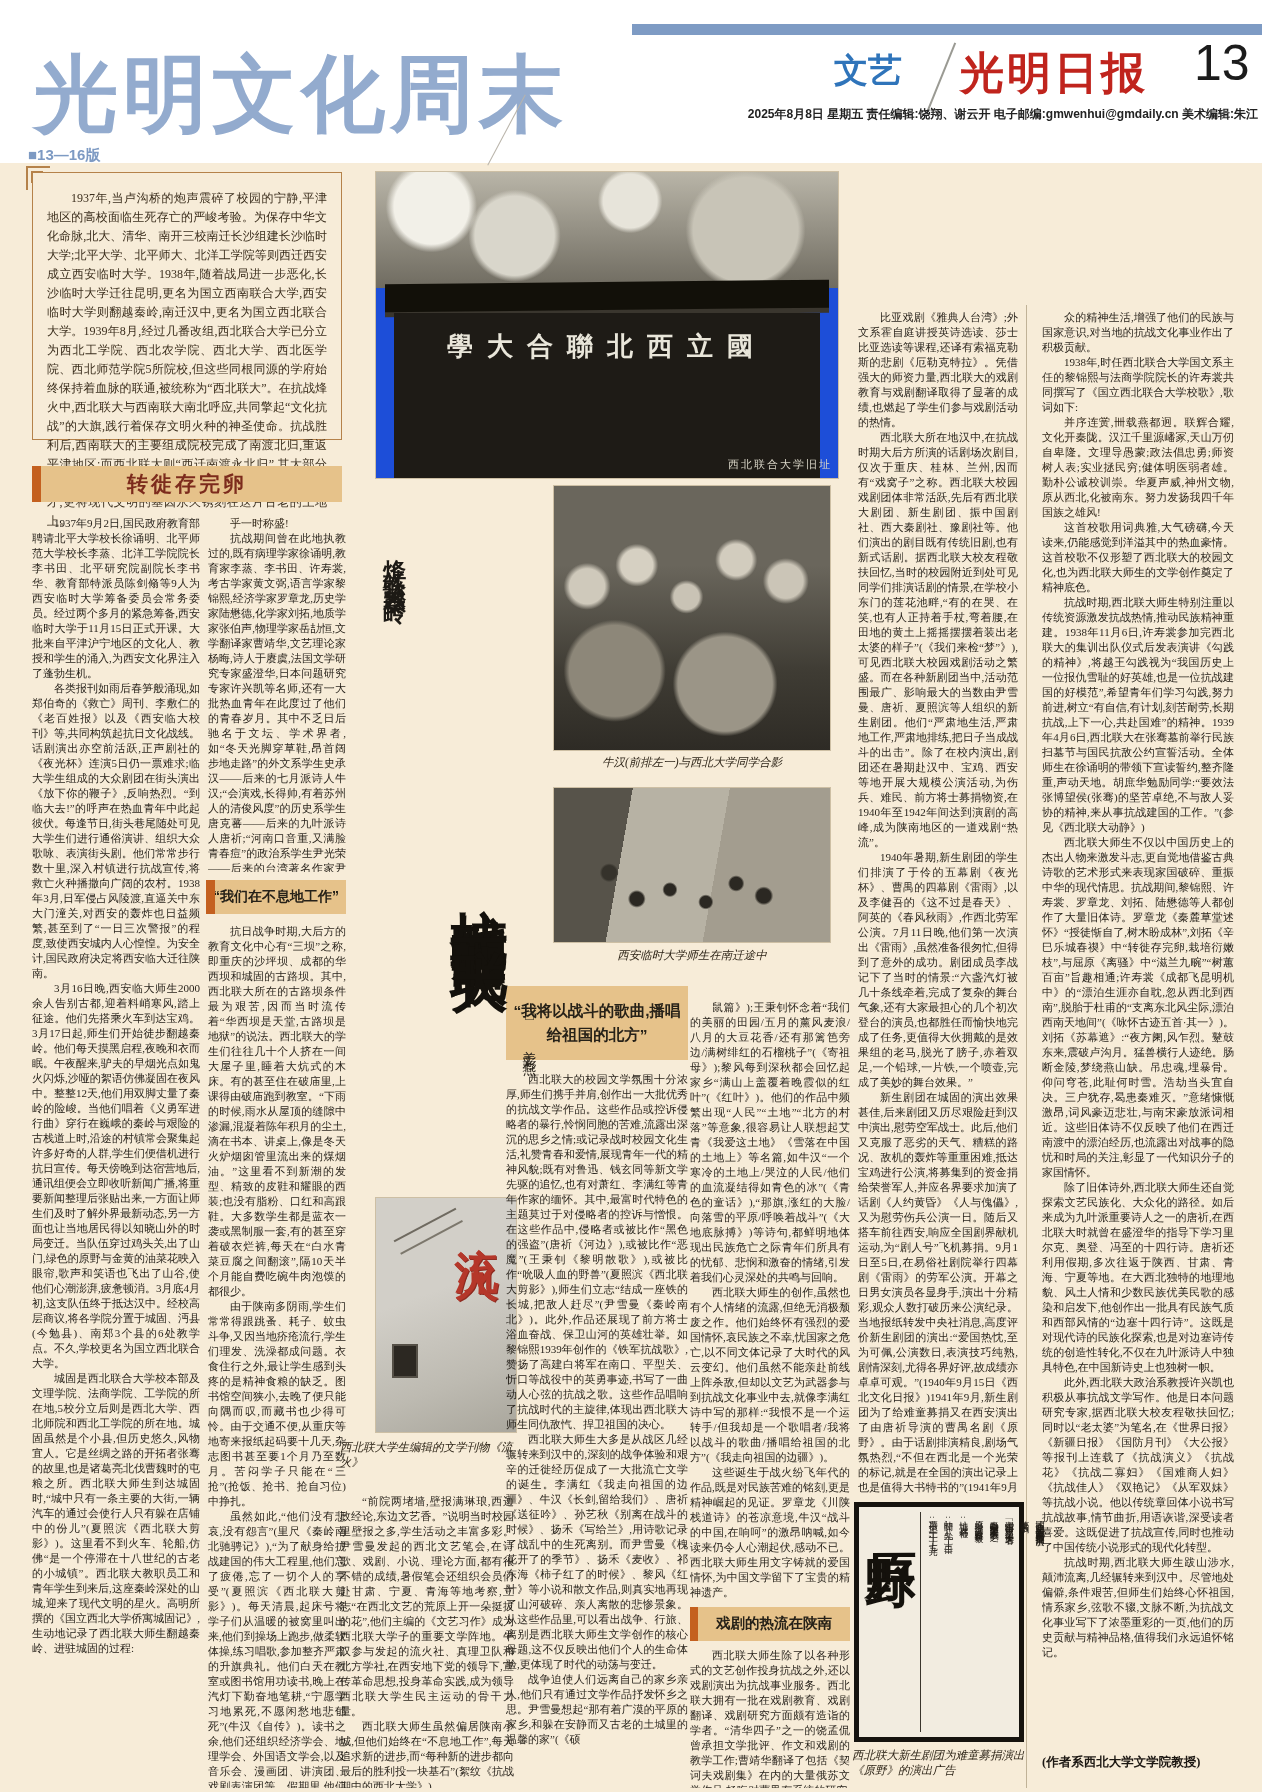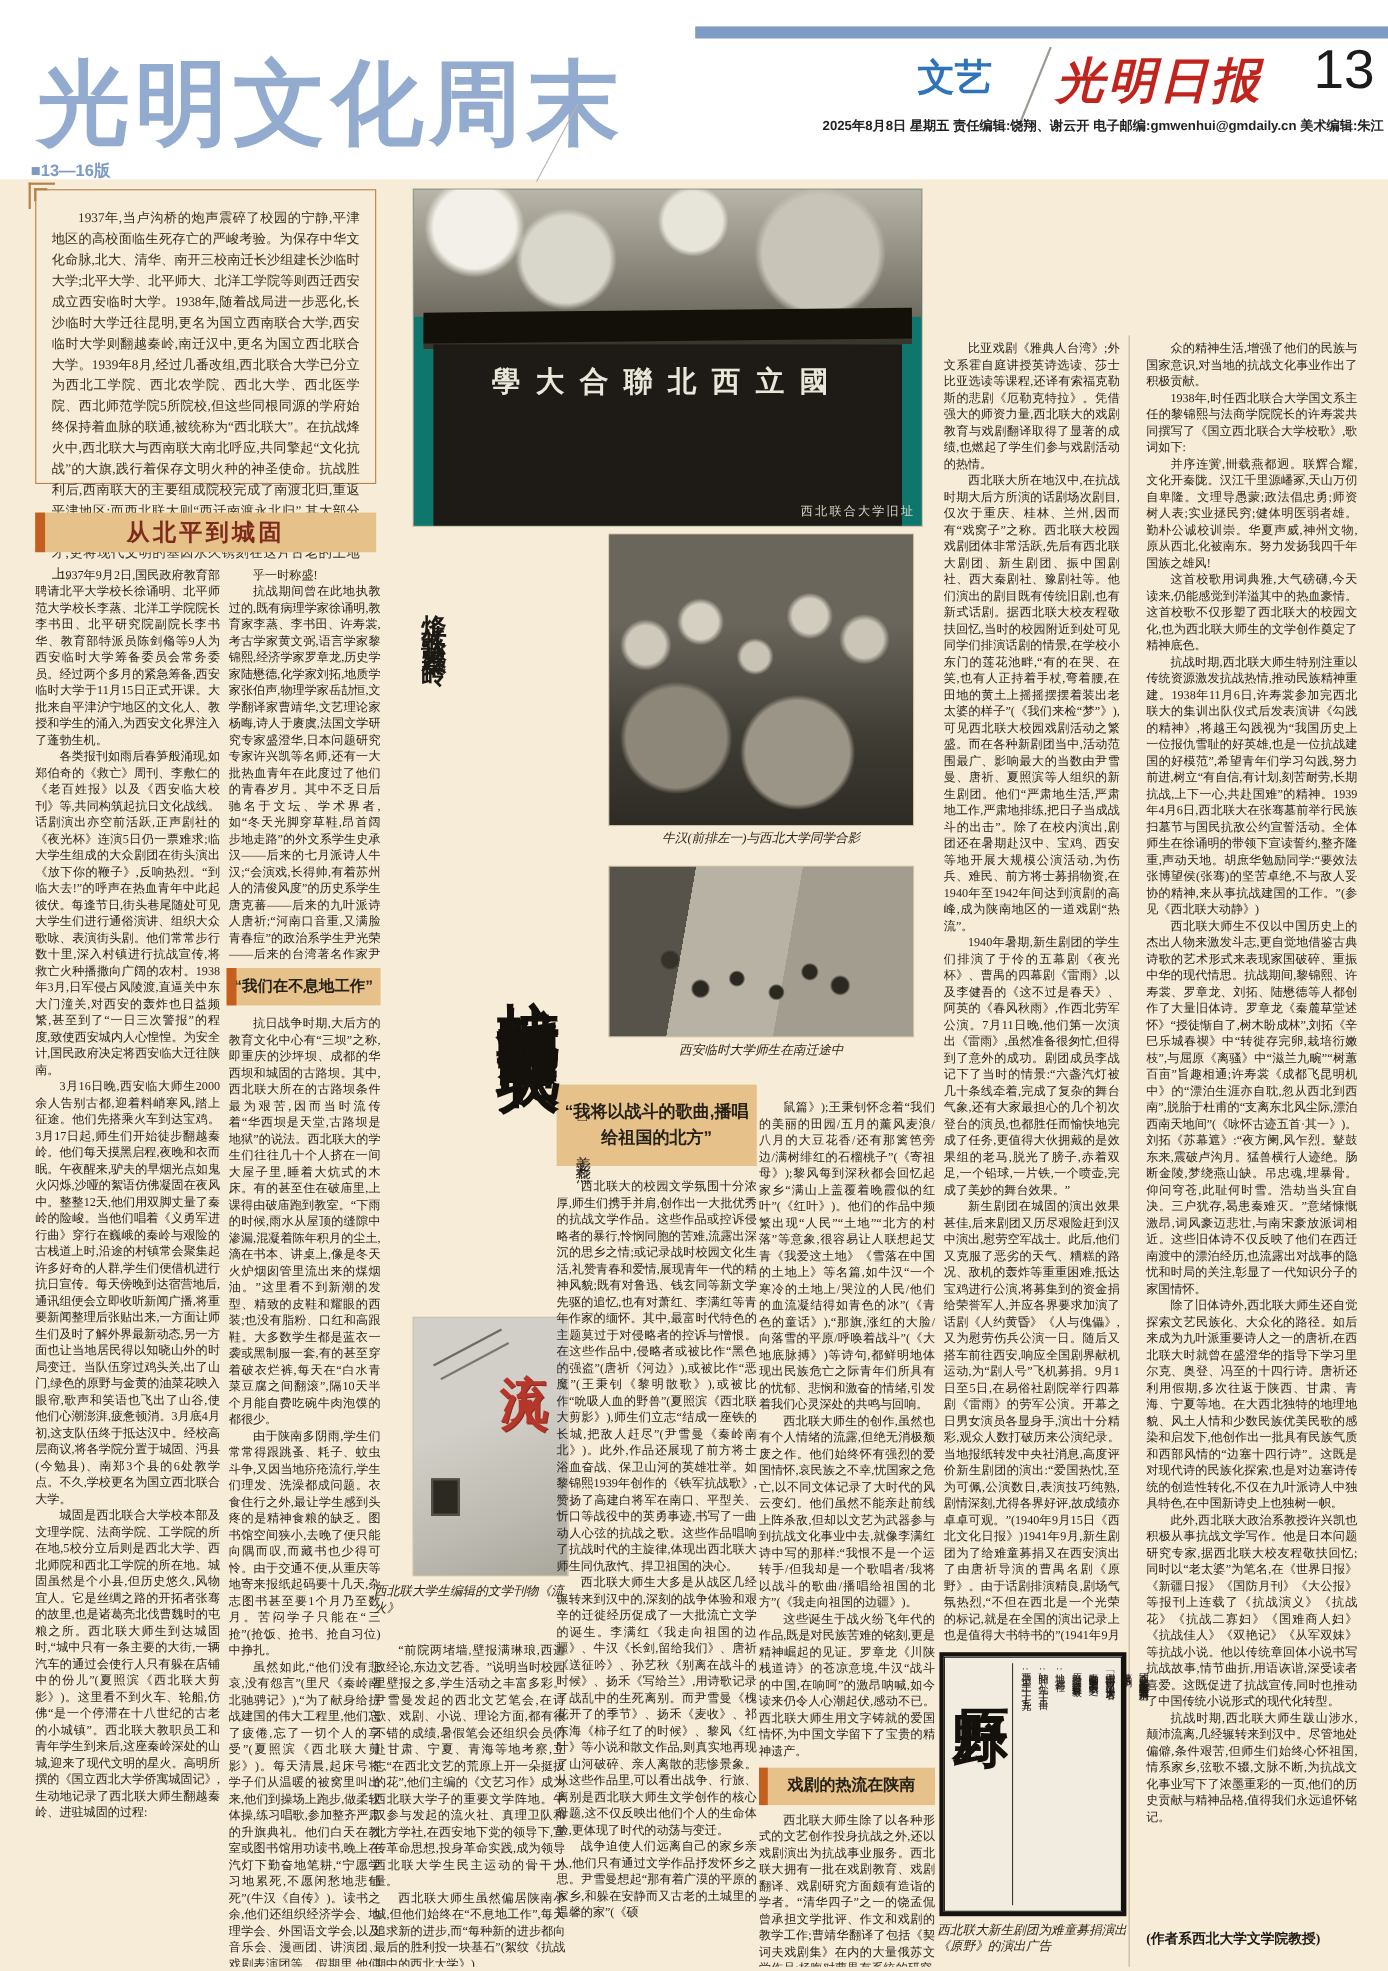--- a/index.html
+++ b/index.html
@@ -9,21 +9,21 @@
   .paper{left:0;top:163px;width:1262px;height:1629px;background:#f7ecd8;}
   
   .banner-title{left:34px;top:38px;font-size:84px;font-weight:700;color:#93abce;
       letter-spacing:5px;font-family:"Liberation Serif",serif;white-space:nowrap;}
   .pages-label{left:28px;top:146px;font-size:15px;font-weight:700;color:#7d9ac3;
       font-family:"Liberation Sans",sans-serif;}
   .topbar-blue{left:632px;top:24px;width:630px;height:11px;background:#7e9bc4;}
   .wenyi{left:834px;top:48px;font-size:34px;font-weight:700;color:#2f74ba;
       font-family:"Liberation Sans",sans-serif;}
   .mast-slash{left:940px;top:40px;width:2px;height:76px;background:#9a9a93;transform:rotate(22deg);}
-  .paper-logo{left:960px;top:44px;font-size:44px;font-weight:700;font-style:italic;color:#c0241d;
+  .paper-logo{left:960px;top:44px;font-size:44px;font-weight:700;color:#c0241d;
       letter-spacing:3px;white-space:nowrap;}
   .page-no{left:1194px;top:34px;font-size:50px;color:#1c1c1c;font-family:"Liberation Sans",sans-serif;}
   .dateline{left:660px;top:106px;width:598px;text-align:right;font-size:12px;font-weight:700;
       color:#222;font-family:"Liberation Sans",sans-serif;}
   .diag1{left:618px;top:168px;width:1px;height:150px;background:#a9a49a;transform:rotate(28deg);}
   .diag2{left:506px;top:90px;width:1px;height:80px;background:#b9b4aa;transform:rotate(28deg);}
   
   .introbox{left:32px;top:172px;width:310px;height:268px;border:1px solid #b5824a;
       padding:16px 14px;box-sizing:border-box;font-size:12px;line-height:19px;
       text-align:justify;color:#3a2d1c;}
@@ -46,21 +46,21 @@
   .blk{margin:0;}
   .blk.p{text-indent:2em;}
   .blk.q{text-indent:2em;color:#33281a;}
   .blk.h{background:#e6c28a;position:relative;text-indent:0;text-align:center;
       font-family:"Liberation Sans",sans-serif;font-weight:700;font-size:14.5px;line-height:1.5;
       color:#262118;margin:7px 0;padding:6px 2px 6px 10px;}
   .blk.h::before{content:"";position:absolute;left:0;top:0;bottom:0;width:8px;background:#c4601f;}
   .vrule{left:1026px;top:305px;width:1px;height:1483px;background:#c0b297;}
   
   .photo{position:absolute;overflow:hidden;box-shadow:0 0 0 1px #cdbfa4;}
-  .gate{left:376px;top:172px;width:462px;height:306px;background:#0f766e;}
+  .gate{left:376px;top:172px;width:462px;height:306px;background:#1d4ed8;}
   .gate .sky{position:absolute;left:0;top:0;right:0;height:38%;
       background:
         radial-gradient(circle at 12% 30%, #f2f0e8 0 9%, rgba(0,0,0,0) 11%),
         radial-gradient(circle at 30% 55%, #d9d6cb 0 12%, rgba(0,0,0,0) 14%),
         radial-gradient(circle at 55% 25%, #e7e4da 0 10%, rgba(0,0,0,0) 12%),
         radial-gradient(circle at 80% 50%, #c8c4b7 0 14%, rgba(0,0,0,0) 16%),
         linear-gradient(#b9b5a8,#6f6b60);}
   .gate .roof{position:absolute;left:2%;top:36%;width:96%;height:9%;background:#121009;
       box-shadow:0 5px 0 #3a362e;transform:skewY(-0.6deg);}
   .gate .wall{position:absolute;left:4%;top:46%;width:92%;height:54%;background:#1e1b16;
@@ -127,21 +127,21 @@
 <div class="abs page-no">13</div>
 <div class="abs dateline">2025年8月8日  星期五  责任编辑:饶翔、谢云开  电子邮编:gmwenhui@gmdaily.cn  美术编辑:朱江</div>
 <div class="abs diag1"></div>
 <div class="abs diag2"></div>
 
 <div class="abs introbox">
   <div class="corner tl"></div>
 <div class="blk p">1937年,当卢沟桥的炮声震碎了校园的宁静,平津地区的高校面临生死存亡的严峻考验。为保存中华文化命脉,北大、清华、南开三校南迁长沙组建长沙临时大学;北平大学、北平师大、北洋工学院等则西迁西安成立西安临时大学。1938年,随着战局进一步恶化,长沙临时大学迁往昆明,更名为国立西南联合大学,西安临时大学则翻越秦岭,南迁汉中,更名为国立西北联合大学。1939年8月,经过几番改组,西北联合大学已分立为西北工学院、西北农学院、西北大学、西北医学院、西北师范学院5所院校,但这些同根同源的学府始终保持着血脉的联通,被统称为“西北联大”。在抗战烽火中,西北联大与西南联大南北呼应,共同擎起“文化抗战”的大旗,践行着保存文明火种的神圣使命。抗战胜利后,西南联大的主要组成院校完成了南渡北归,重返平津地区;而西北联大则“西迁南渡永北归”,其大部分院校留在了西北地区,既为建设西北输送了大量专业人才,更将现代文明的基因永久镌刻在这片古老的土地上。</div>
   </div>
 
-<div class="bar s1bar">从北平到城固</div>
+<div class="bar s1bar">转徙存完卵</div>
 <div class="bar s2bar">“我们在不息地工作”</div>
 <div class="abs s3box">“我将以战斗的歌曲,播唱给祖国的北方”</div>
 
 <div class="col" style="left:32px;top:516px;width:168px;height:1272px;">
     <div class="blk p">1937年9月2日,国民政府教育部聘请北平大学校长徐诵明、北平师范大学校长李蒸、北洋工学院院长李书田、北平研究院副院长李书华、教育部特派员陈剑翛等9人为西安临时大学筹备委员会常务委员。经过两个多月的紧急筹备,西安临时大学于11月15日正式开课。大批来自平津沪宁地区的文化人、教授和学生的涌入,为西安文化界注入了蓬勃生机。</div>
     <div class="blk p">各类报刊如雨后春笋般涌现,如郑伯奇的《救亡》周刊、李敷仁的《老百姓报》以及《西安临大校刊》等,共同构筑起抗日文化战线。话剧演出亦空前活跃,正声剧社的《夜光杯》连演5日仍一票难求;临大学生组成的大众剧团在街头演出《放下你的鞭子》,反响热烈。“到临大去!”的呼声在热血青年中此起彼伏。每逢节日,街头巷尾随处可见大学生们进行通俗演讲、组织大众歌咏、表演街头剧。他们常常步行数十里,深入村镇进行抗战宣传,将救亡火种播撒向广阔的农村。1938年3月,日军侵占风陵渡,直逼关中东大门潼关,对西安的轰炸也日益频繁,甚至到了“一日三次警报”的程度,致使西安城内人心惶惶。为安全计,国民政府决定将西安临大迁往陕南。</div>
     <div class="blk p">3月16日晚,西安临大师生2000余人告别古都,迎着料峭寒风,踏上征途。他们先搭乘火车到达宝鸡。3月17日起,师生们开始徒步翻越秦岭。他们每天摸黑启程,夜晚和衣而眠。午夜醒来,驴夫的早烟光点如鬼火闪烁,沙哑的絮语仿佛凝固在夜风中。整整12天,他们用双脚丈量了秦岭的险峻。当他们唱着《义勇军进行曲》穿行在巍峨的秦岭与艰险的古栈道上时,沿途的村镇常会聚集起许多好奇的人群,学生们便借机进行抗日宣传。每天傍晚到达宿营地后,通讯组便会立即收听新闻广播,将重要新闻整理后张贴出来,一方面让师生们及时了解外界最新动态,另一方面也让当地居民得以知晓山外的时局变迁。当队伍穿过鸡头关,出了山门,绿色的原野与金黄的油菜花映入眼帘,歌声和笑语也飞出了山谷,使他们心潮澎湃,疲惫顿消。3月底4月初,这支队伍终于抵达汉中。经校高层商议,将各学院分置于城固、沔县(今勉县)、南郑3个县的6处教学点。不久,学校更名为国立西北联合大学。</div>
     <div class="blk p">城固是西北联合大学校本部及文理学院、法商学院、工学院的所在地,5校分立后则是西北大学、西北师院和西北工学院的所在地。城固虽然是个小县,但历史悠久,风物宜人。它是丝绸之路的开拓者张骞的故里,也是诸葛亮北伐曹魏时的屯粮之所。西北联大师生到达城固时,“城中只有一条主要的大街,一辆汽车的通过会使行人只有躲在店铺中的份儿”(夏照滨《西北联大剪影》)。这里看不到火车、轮船,仿佛“是一个停滞在十八世纪的古老的小城镇”。西北联大教职员工和青年学生到来后,这座秦岭深处的山城,迎来了现代文明的星火。高明所撰的《国立西北大学侨寓城固记》,生动地记录了西北联大师生翻越秦岭、进驻城固的过程:</div>
   </div>
 <div class="col" style="left:208px;top:516px;width:138px;height:356px;">

